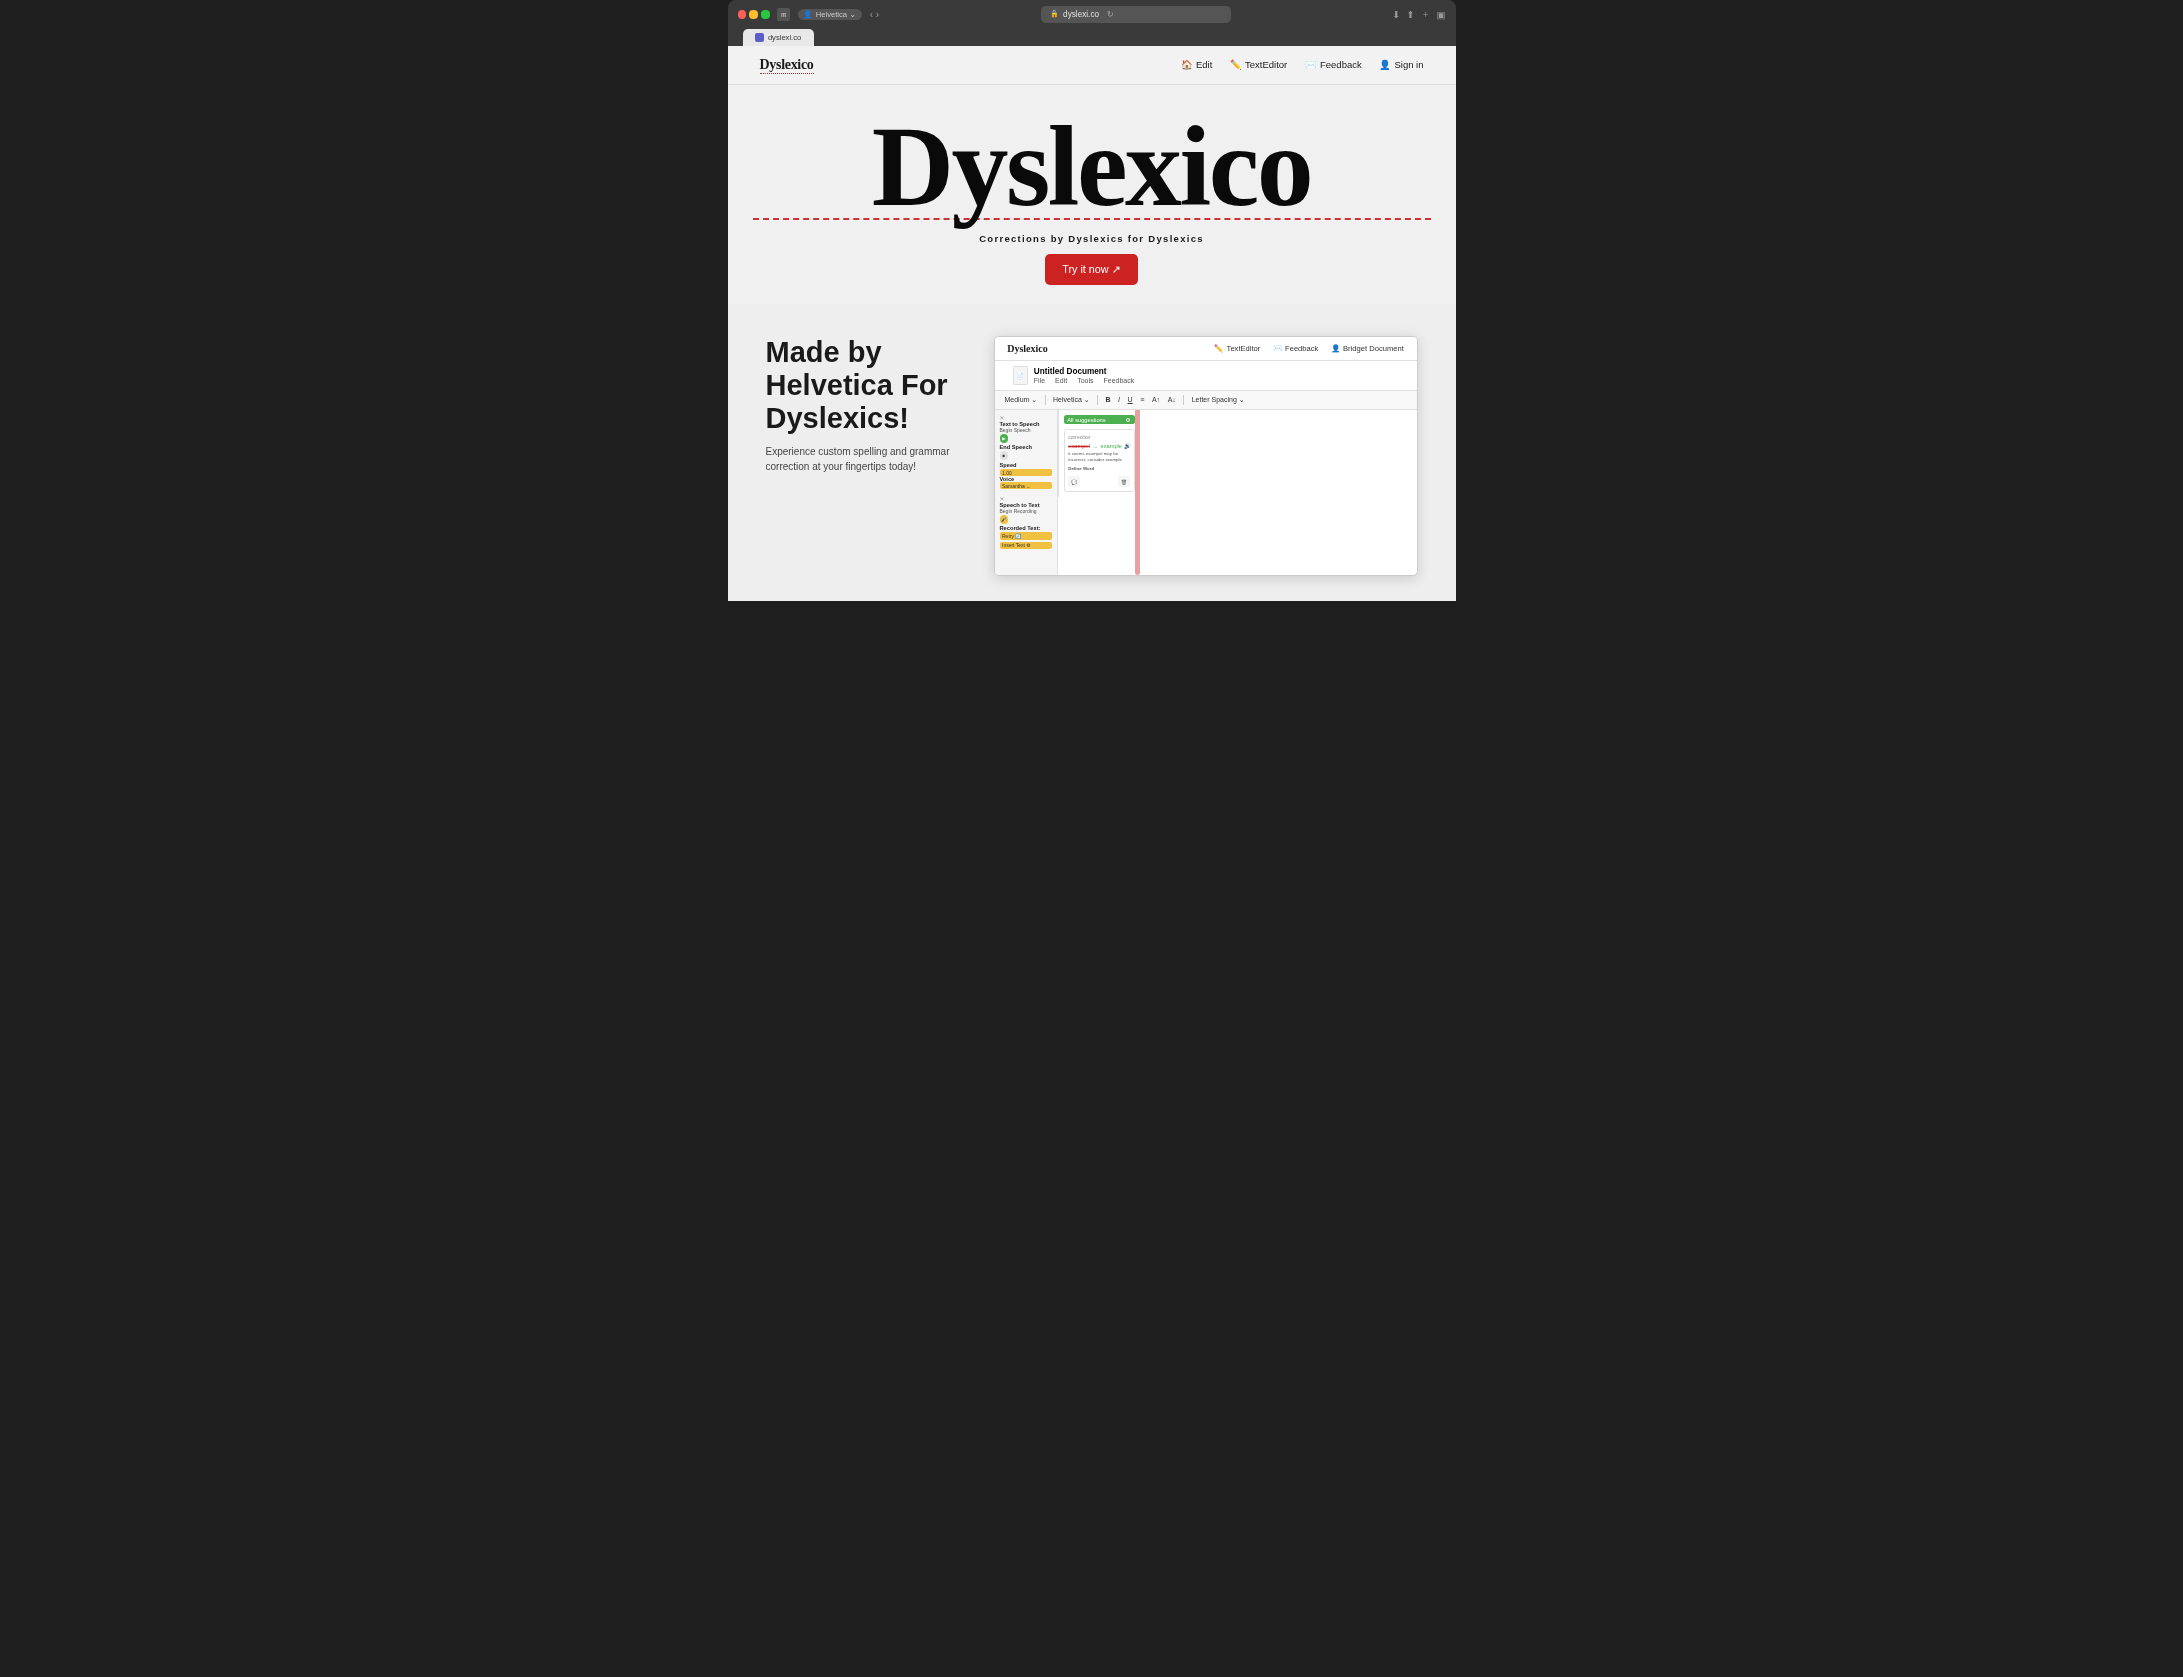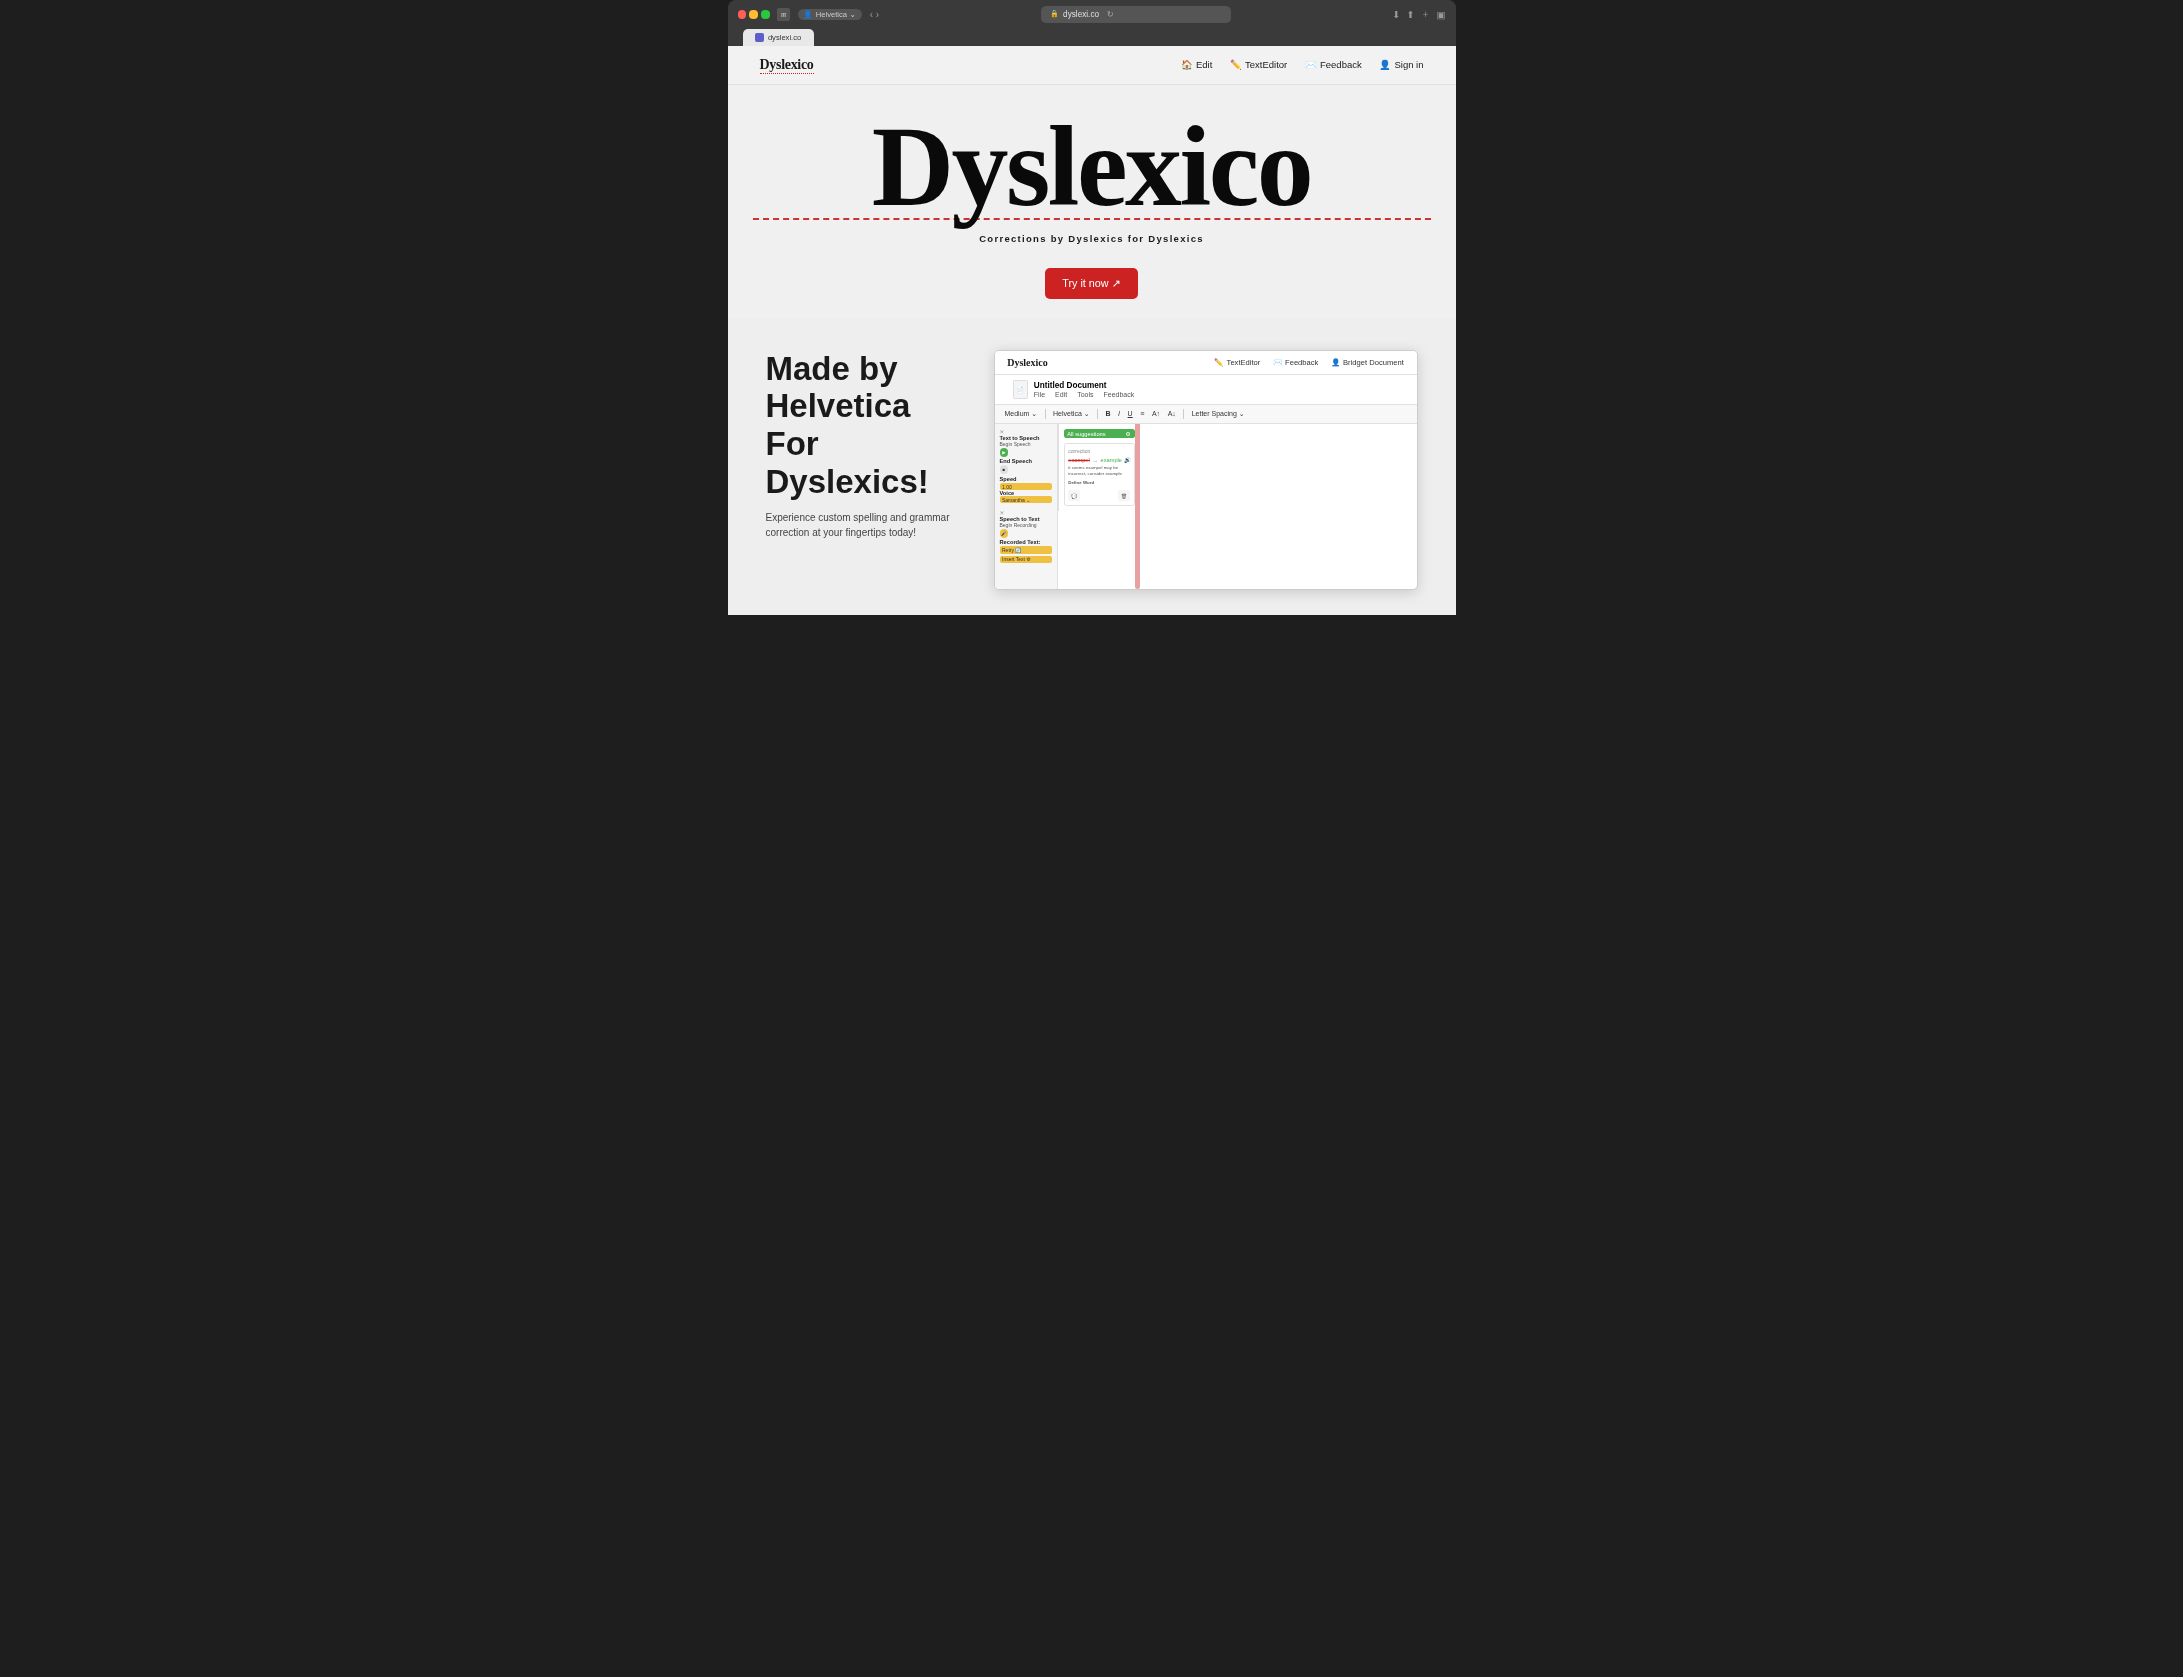--- a/index.html
+++ b/index.html
@@ -198,21 +198,21 @@
       border-top: 2.5px dashed #cc3333;
       margin-top: -6.3px;
       margin-bottom: 12.7px;
     }
 
     .hero-subtitle {
       font-size: 9.5px;
       font-weight: 700;
       color: #1a1a1a;
       letter-spacing: 1.3px;
-      margin-bottom: 24px;
+      margin-bottom: 10px;
       text-transform: none;
     }
 
     .cta-button {
       background: #cc2222;
       color: white;
       border: none;
       border-radius: 5px;
       padding: 8.9px 17.7px;
       font-size: 10.8px;
@@ -230,21 +230,21 @@
       gap: 25px;
       background: #eeeeee;
       align-items: flex-start;
     }
 
     .made-by-text {
       flex: 0 0 203px;
     }
 
     .made-by-text h2 {
-      font-size: 33px;
+      font-size: 29px;
       font-weight: 700;
       line-height: 1.15;
       color: #1a1a1a;
       margin-bottom: 8.9px;
     }
 
     .made-by-text p {
       font-size: 10px;
       color: #444;
       line-height: 1.5;

